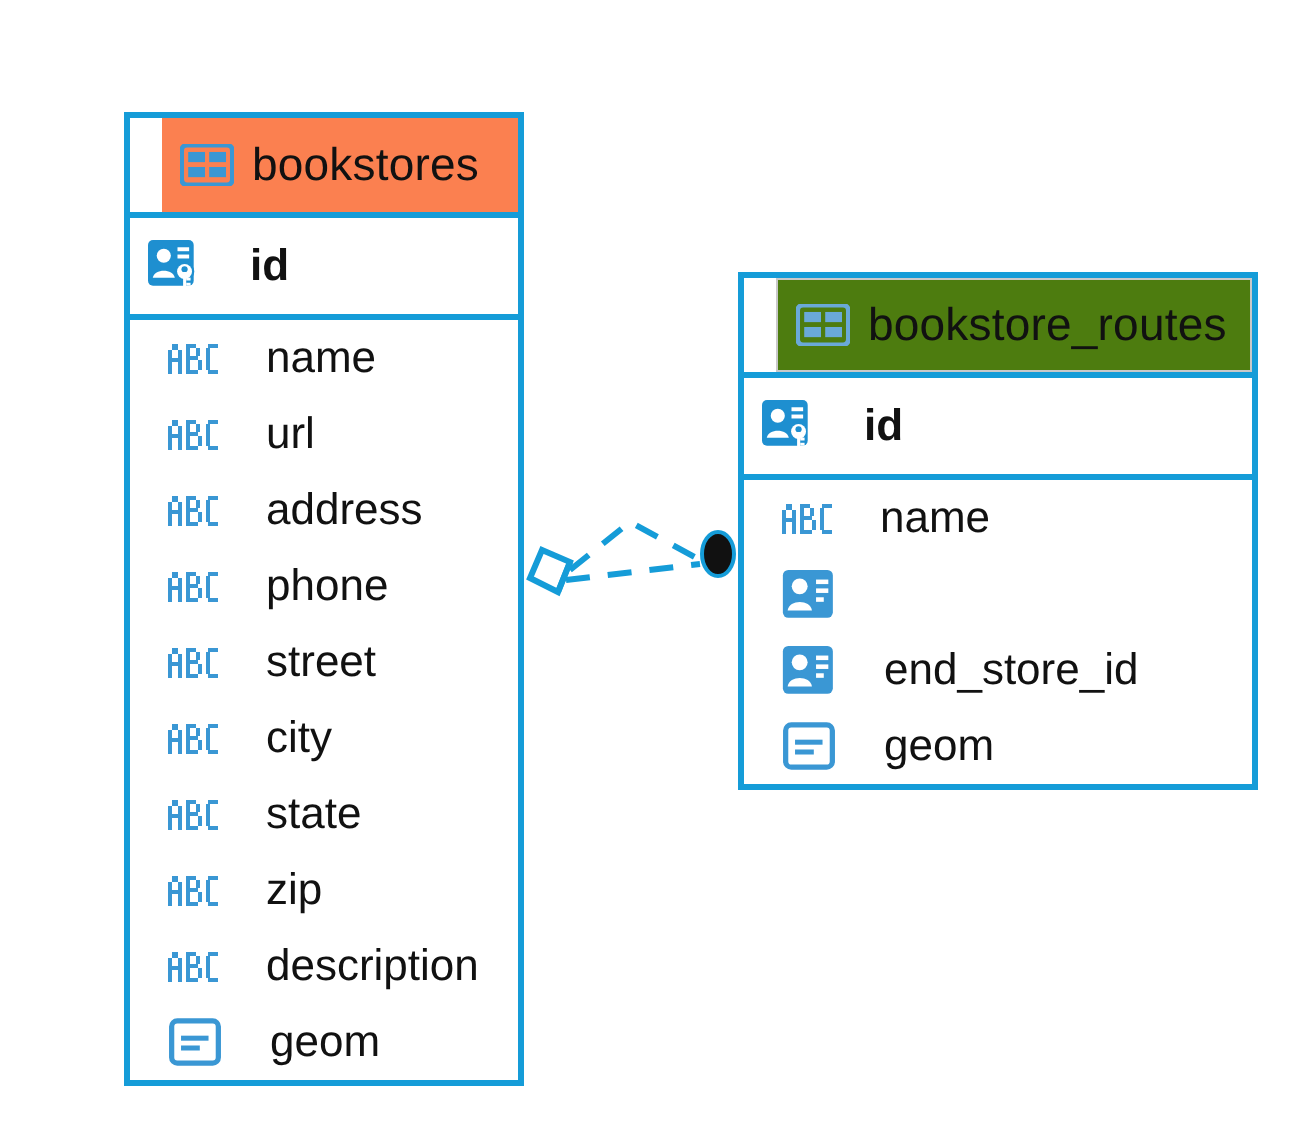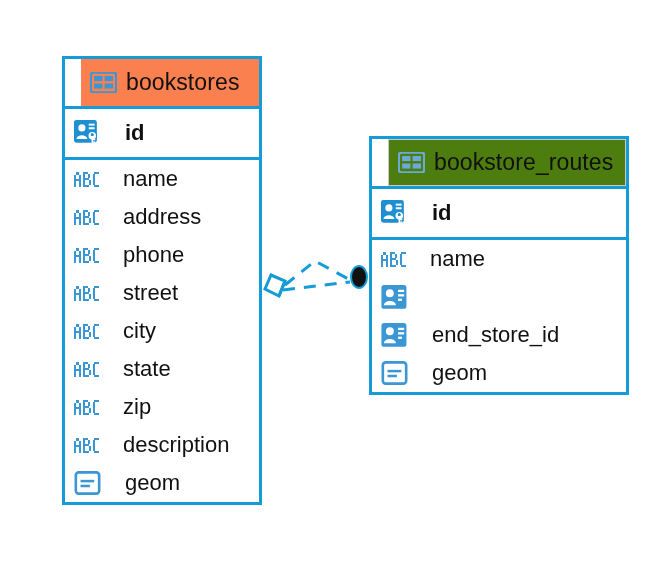--- a/index.html
+++ b/index.html
@@ -30,21 +30,21 @@
     font-size:23px;
     color:#111111;
     letter-spacing:.1px;
     white-space:nowrap;
     margin-left:16px;
   }
   .entity-header.orange{background:#fb8050;}
   .entity-header.grey{background:#4d7c0f;border:1px solid #c9c9c9;}
 
   .pk-section{border-top:3px solid var(--accent,#159cd8);}
-  .field-section{border-top:3px solid var(--accent,#159cd8);}
+  .field-section{border-top:3px solid var(--accent,#159cd8);padding-left:10px;}
 
   .field{
     box-sizing:border-box;
     display:flex;align-items:center;
     gap:24px;
     padding:0 9px;
     height:38px;
     font-size:22px;
     color:#111111;
     white-space:nowrap;
@@ -133,20 +133,40 @@
             <rect x="15" y="8" width="2" height="5"></rect>
               <rect x="11" y="13" width="4" height="2"></rect>
             <rect x="20" y="0" width="5" height="2"></rect>
               <rect x="19" y="2" width="2" height="11"></rect>
             <rect x="20" y="13" width="5" height="2"></rect>
           </g>
         </svg>
         <span class="field-label">name</span>
       </div>
 
+      <div class="field">
+        <svg class="ico ico-abc" viewBox="0 0 25 15">
+          <g fill="#3a97d4">
+            <rect x="0" y="3" width="2" height="12"></rect>
+              <rect x="2" y="0" width="3" height="3"></rect>
+            <rect x="5" y="3" width="2" height="12"></rect>
+              <rect x="2" y="7" width="3" height="2"></rect>
+            <rect x="9" y="0" width="2" height="15"></rect>
+              <rect x="11" y="0" width="3" height="2"></rect>
+            <rect x="14" y="2" width="2" height="4"></rect>
+              <rect x="11" y="6" width="4" height="2"></rect>
+            <rect x="15" y="8" width="2" height="5"></rect>
+              <rect x="11" y="13" width="4" height="2"></rect>
+            <rect x="20" y="0" width="5" height="2"></rect>
+              <rect x="19" y="2" width="2" height="11"></rect>
+            <rect x="20" y="13" width="5" height="2"></rect>
+          </g>
+        </svg>
+        <span class="field-label">url</span>
+      </div>
 
       <div class="field">
         <svg class="ico ico-abc" viewBox="0 0 25 15">
           <g fill="#3a97d4">
             <rect x="0" y="3" width="2" height="12"></rect>
               <rect x="2" y="0" width="3" height="3"></rect>
             <rect x="5" y="3" width="2" height="12"></rect>
               <rect x="2" y="7" width="3" height="2"></rect>
             <rect x="9" y="0" width="2" height="15"></rect>
               <rect x="11" y="0" width="3" height="2"></rect>

